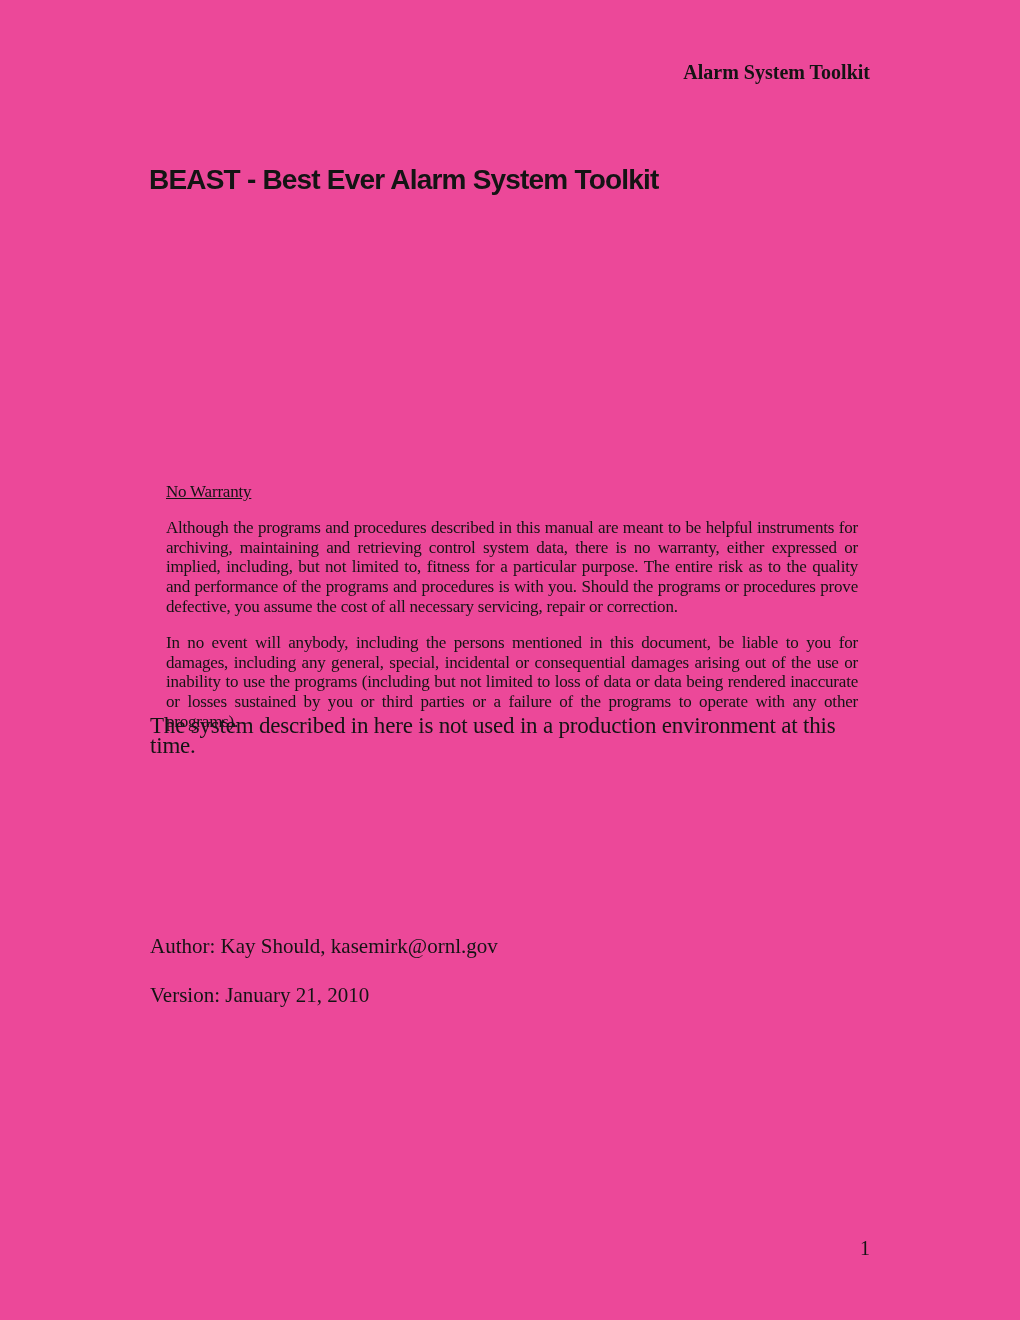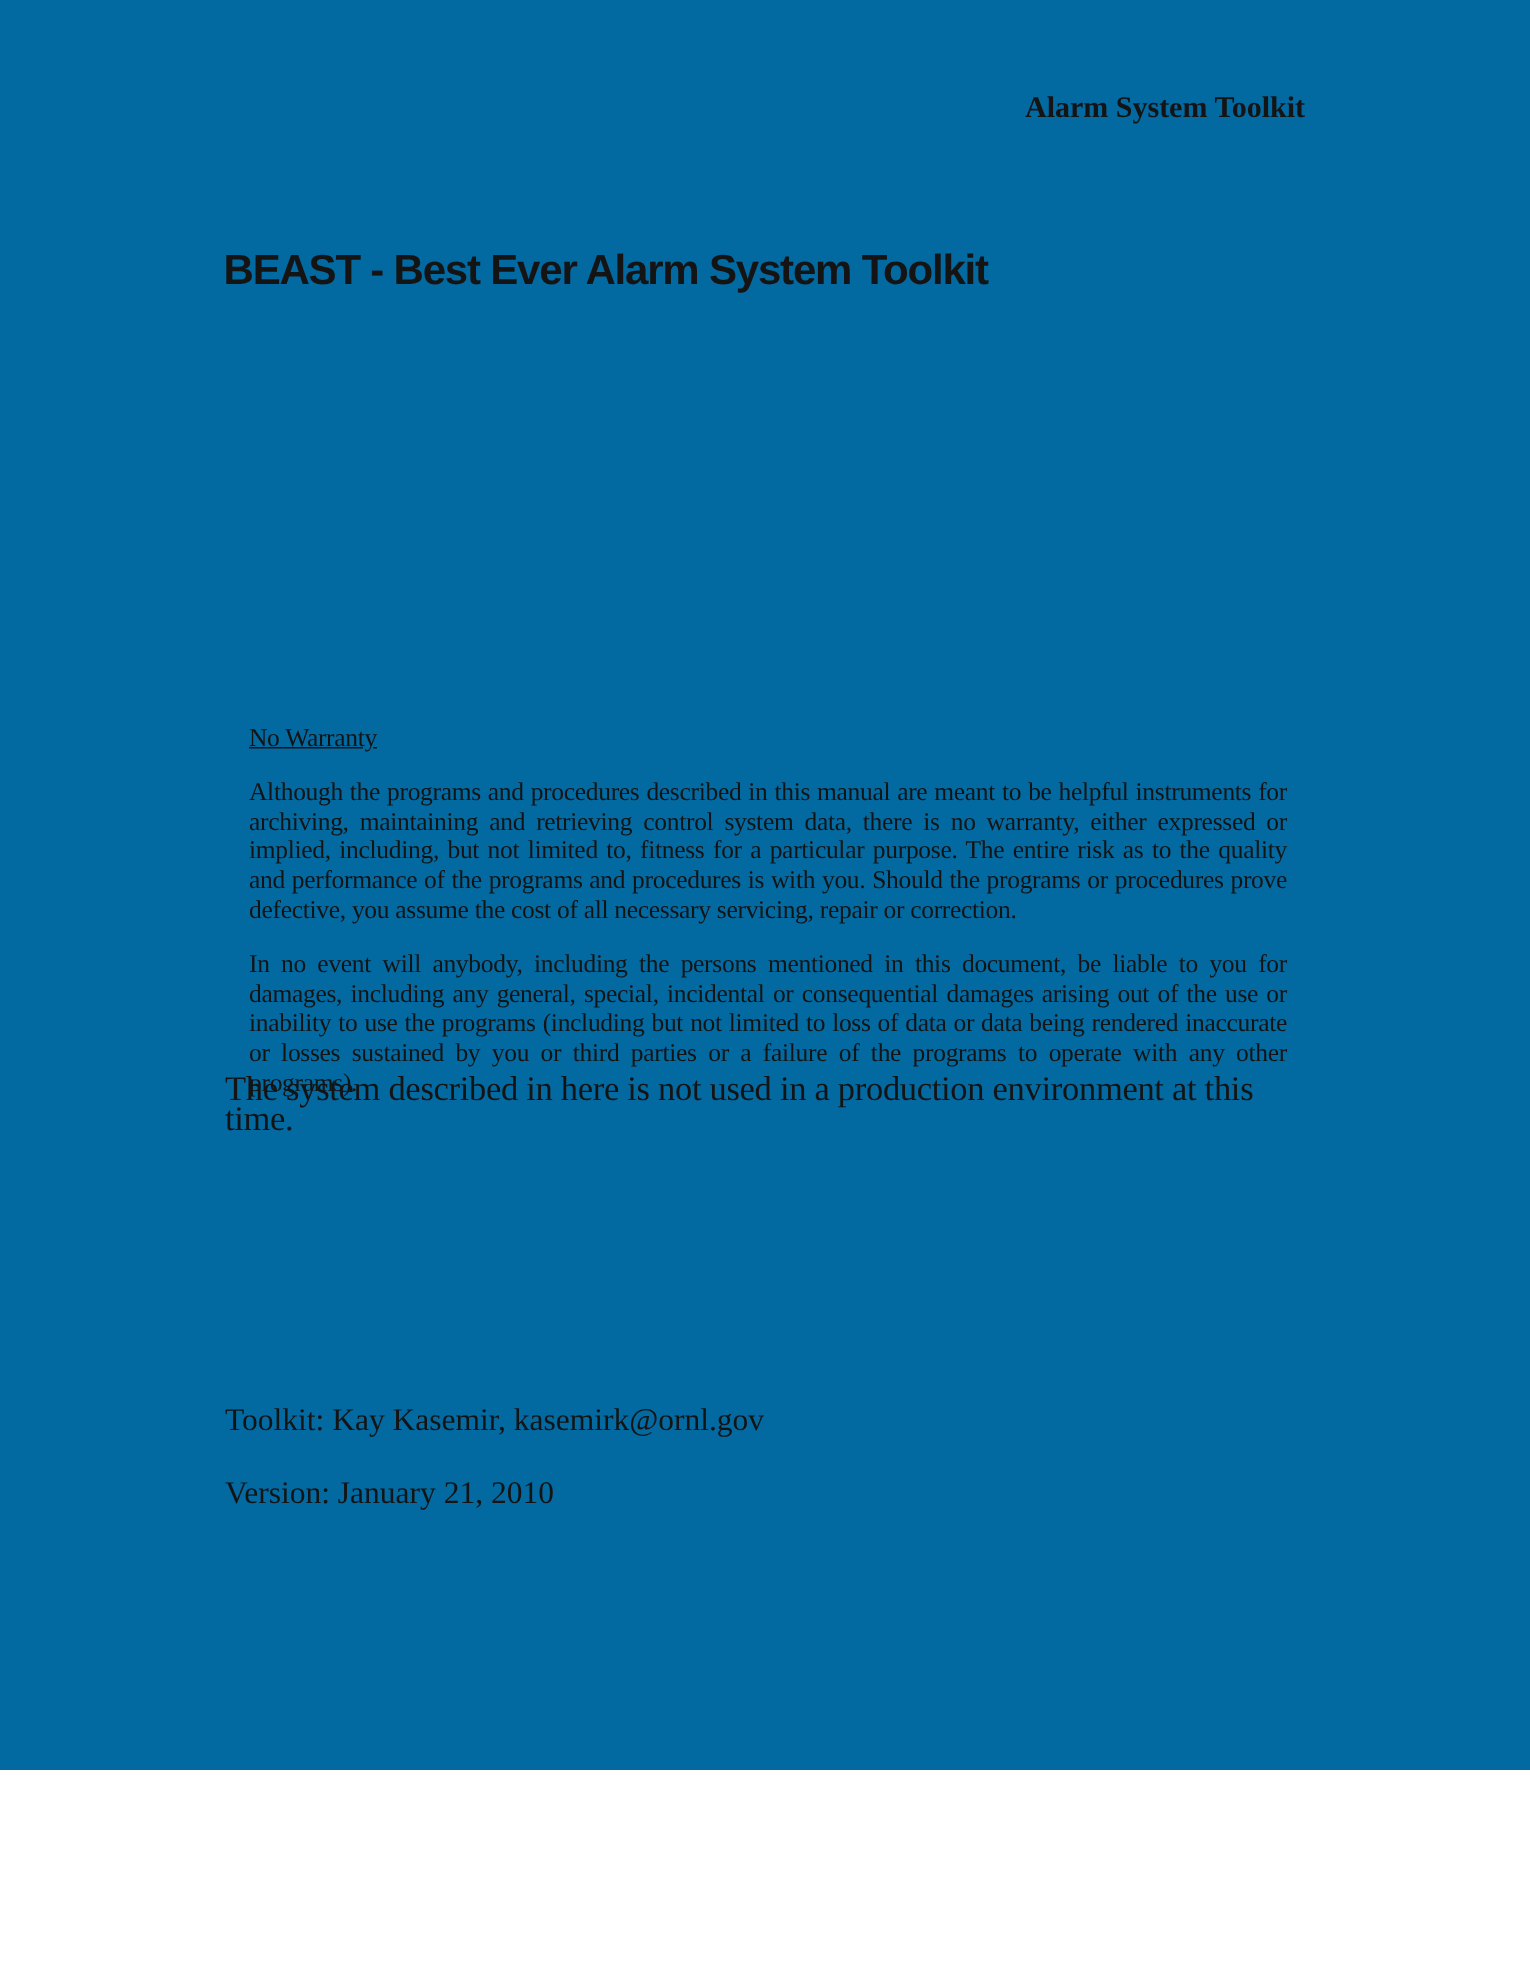--- a/index.html
+++ b/index.html
@@ -3,22 +3,22 @@
 <meta charset="utf-8">
 <style>
   html, body {
     margin: 0;
     padding: 0;
     background: #ffffff;
   }
   .page {
     position: relative;
     width: 1020px;
-    height: 1180px;
-    background: #0369a1;
+    height: 1320px;
+    background: #ec4899;
     overflow: hidden;
     font-family: "Liberation Serif", serif;
     color: #121212;
   }
   .running-header {
     position: absolute;
     top: 59px;
     left: 150px;
     width: 720px;
     text-align: right;
@@ -111,19 +111,19 @@
   <h1 class="doc-title">BEAST - Best Ever Alarm System Toolkit</h1>
 
   <div class="warranty-block">
     <div class="warranty-heading">No Warranty </div>
     <p>Although the programs and procedures described in this manual are meant to be helpful instruments for archiving, maintaining and retrieving control system data, there is no warranty, either expressed or implied, including, but not limited to, fitness for a particular purpose. The entire risk as to the quality and performance of the programs and procedures is with you. Should the programs or procedures prove defective, you assume the cost of all necessary servicing, repair or correction.</p>
     <p>In no event will anybody, including the persons mentioned in this document, be liable to you for damages, including any general, special, incidental or consequential damages arising out of the use or inability to use the programs (including but not limited to loss of data or data being rendered inaccurate or losses sustained by you or third parties or a failure of the programs to operate with any other programs).</p>
   </div>
 
   <div class="production-note">The system described in here is not used in a production environment at this time.</div>
 
-  <div class="author-line">Toolkit: Kay Kasemir, kasemirk@ornl.gov</div>
+  <div class="author-line">Author: Kay Should, kasemirk@ornl.gov</div>
 
   <div class="version-line">Version: January 21, 2010</div>
 
   <div class="page-number">1</div>
 
 </div>
 
 </body></html>

